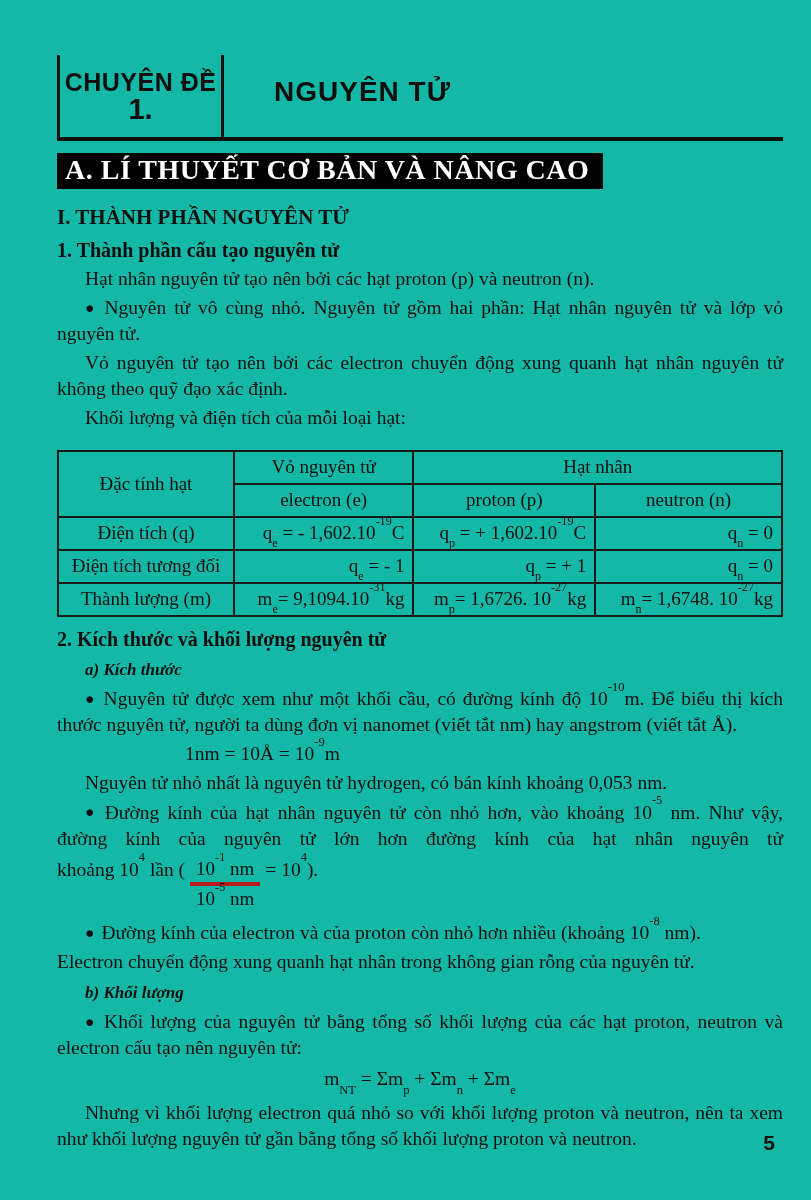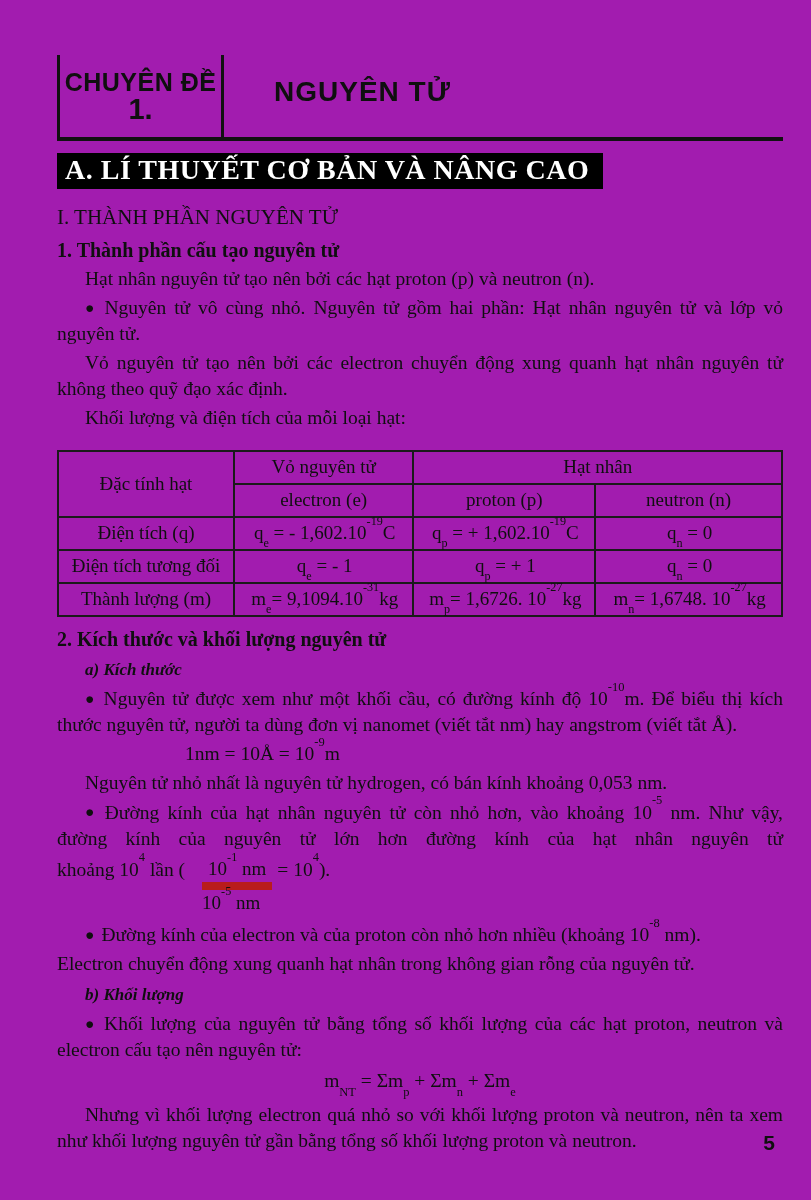--- a/index.html
+++ b/index.html
@@ -1,20 +1,20 @@
 <!DOCTYPE html>
 <html><head>
 <meta charset="utf-8">
 <style>
   * { margin:0; padding:0; box-sizing:border-box; }
   html,body { background:#d9d9d9; }
   .page {
     position:relative;
     width:811px; height:1200px;
-    background:#a21caf;
+    background:#14b8a6;
     color:#0f0f0f;
     font-family:"Liberation Serif","DejaVu Serif",serif;
     font-size:19.5px;
     line-height:26px;
     padding:55px 28px 5px 57px;
     overflow:hidden;
   }
   sup { font-size:64%; line-height:0; position:relative; top:-0.55em; }
   sub { font-size:64%; line-height:0; position:relative; bottom:-0.28em; }
 
@@ -47,54 +47,54 @@
   .banner-row { margin-top:12px; }
   .banner {
     display:inline-block;
     background:#000; color:#fff;
     font-weight:700; font-size:28px;
     letter-spacing:0.5px;
     padding:4px 14px 6px 8px;
   }
 
   
-  .h1 { font-size:21px; font-weight:400; margin-top:15px; }
+  .h1 { font-size:21px; font-weight:700; margin-top:15px; }
   .h2 { font-size:20px; font-weight:700; margin-top:7px; }
   .h3 { font-size:17px; font-weight:700; font-style:italic; margin-top:5px; padding-left:28px; }
   p.body { text-align:justify; margin-top:3px; }
   p.indent { text-indent:28px; }
   p.jlast { text-align-last:justify; }
   .bullet-glyph { font-size:0.8em; vertical-align:0.08em; padding-right:7px; }
   .formula-line { margin-top:3px; padding-left:128px; }
   .formula-center { margin-top:5px; text-align:center; }
 
   
   .frac-row { display:flex; align-items:flex-start; margin-top:5px; min-height:56px; }
   .frac {
     display:inline-flex; flex-direction:column;
     text-align:center; margin:0 5px;
     line-height:24px; font-size:19px;
   }
-  .frac .num { border-bottom:8px solid #b91c1c; padding:0 6px 1px;margin-left:12px; }
+  .frac .num { border-bottom:4px solid #b91c1c; padding:0 6px 1px; }
   .frac .den { padding:1px 6px 0; }
 
   
   table.ptable {
     width:100%;
     border-collapse:collapse;
     margin-top:19px;
     font-size:19px;
   }
   table.ptable td {
     border:2px solid #1a1a1a;
     padding:2px 8px 3px;
     height:26px;
   }
   table.ptable td.c { text-align:center; }
-  table.ptable td.v { text-align:center; padding-left:10px;border-radius:14px; }
+  table.ptable td.v { text-align:right; padding-left:10px;border-radius:14px; }
 
   .page-number {
     position:absolute;
     right:36px; top:1130px;
     font-family:"Liberation Sans","DejaVu Sans",sans-serif;
     font-weight:700; font-size:21px;
   }
 </style>
 </head>
 <body>

